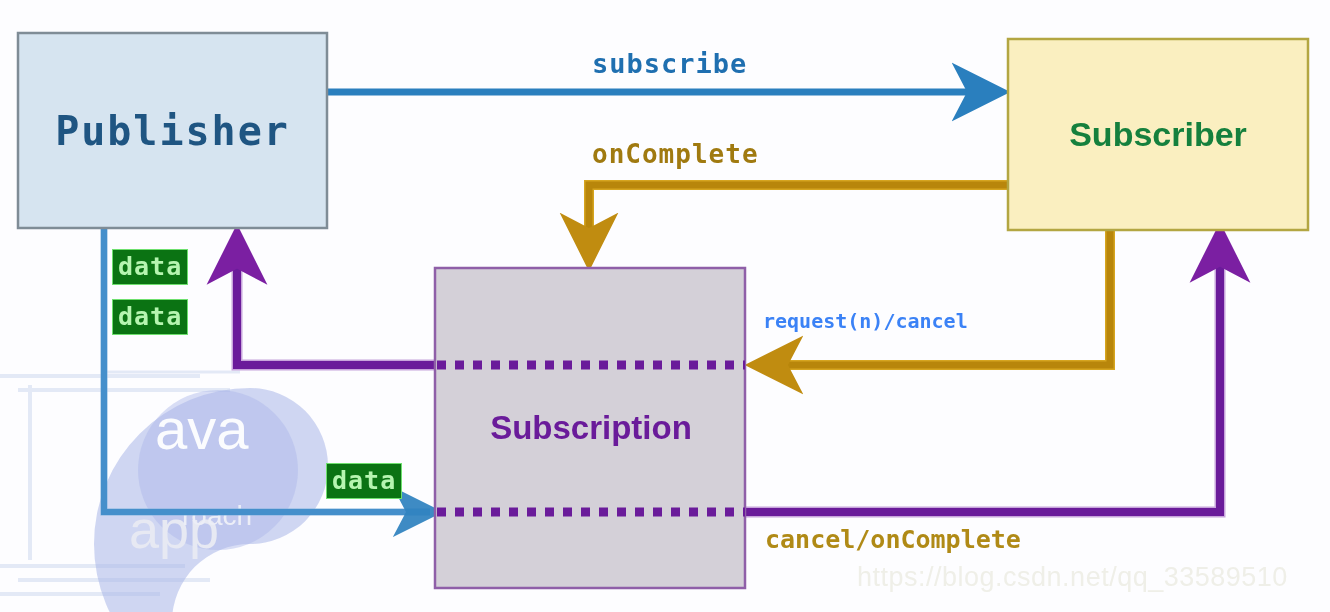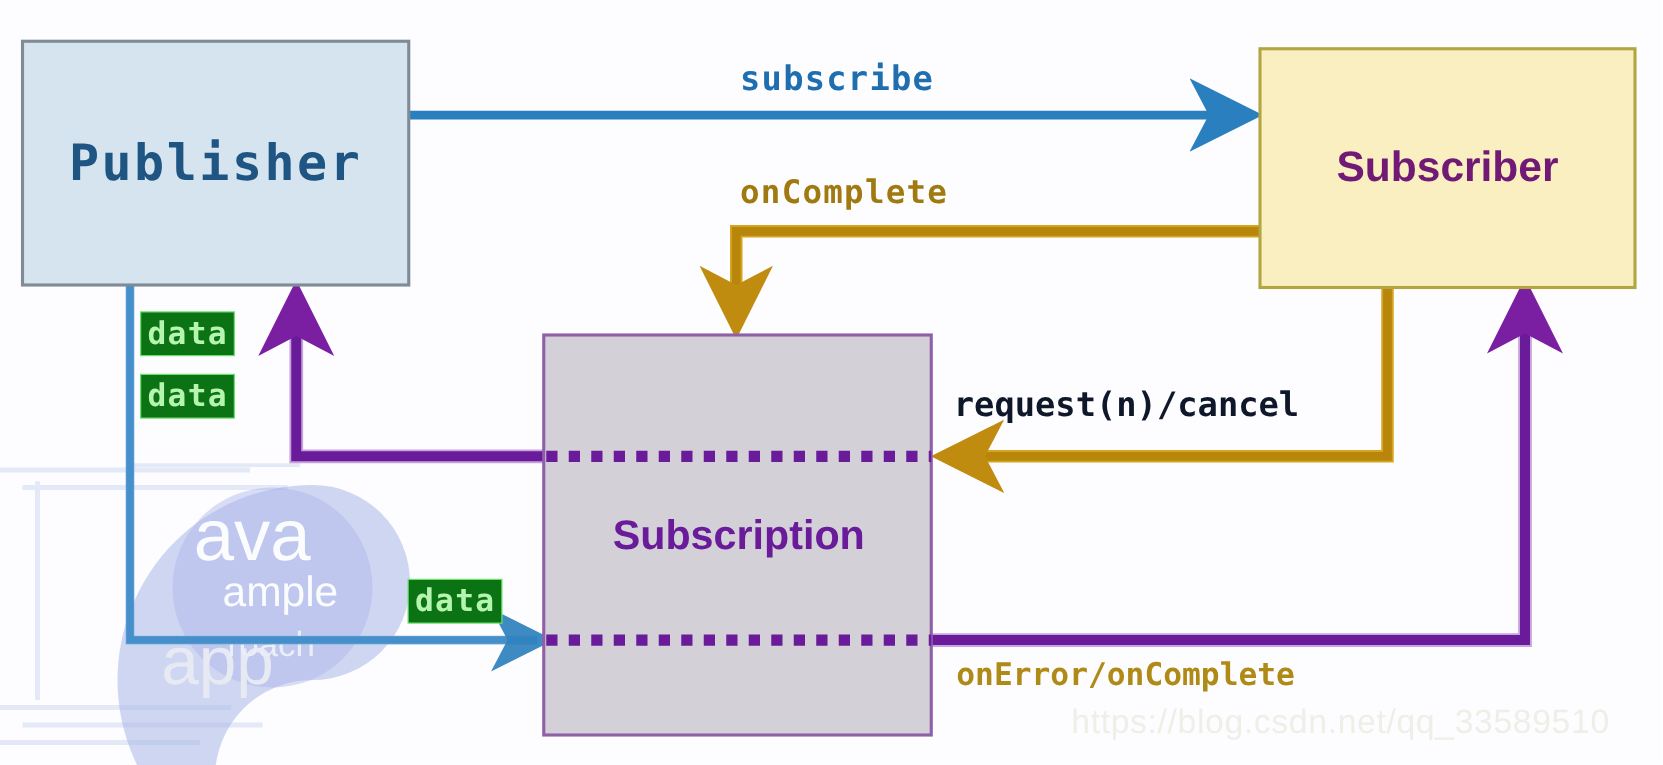--- a/index.html
+++ b/index.html
@@ -8,29 +8,29 @@
   svg.layer{position:absolute;left:0;top:0;width:1330px;height:612px;}
   .boxlabel{position:absolute;display:flex;align-items:center;justify-content:center;
             pointer-events:none;white-space:nowrap;}
   .txt{position:absolute;white-space:nowrap;}
   
   #publisher-label{left:18px;top:33px;width:309px;height:195px;
       font-family:"DejaVu Sans Mono","Liberation Mono",monospace;
       font-size:40px;font-weight:bold;color:#1f5582;letter-spacing:2px;}
   
   #subscriber-label{left:1008px;top:39px;width:300px;height:191px;
-      font-family:"Liberation Sans",sans-serif;font-size:34px;font-weight:bold;color:#701a75;}
+      font-family:"Liberation Sans",sans-serif;font-size:34px;font-weight:bold;color:#15803d;}
   
   #subscription-label{left:435px;top:268px;width:312px;height:320px;
       font-family:"Liberation Sans",sans-serif;font-size:33px;font-weight:bold;color:#6a1b9a;}
   
   .mono{font-family:"DejaVu Sans Mono","Liberation Mono",monospace;font-weight:bold;}
   #label-subscribe{left:592px;top:48px;font-size:27px;color:#1f6fb0;letter-spacing:1px;}
   #label-onsubscribe{left:592px;top:139px;font-size:26px;color:#a07a10;letter-spacing:1px;}
-  #label-request{left:763px;top:309px;font-size:27px;color:#0f172a;letter-spacing:0px;}
+  #label-request{left:763px;top:309px;font-size:20px;color:#3b82f6;letter-spacing:0px;}
   #label-onnext{left:765px;top:462px;font-size:25px;color:#b08a16;letter-spacing:0px;}
   #label-onerror{left:765px;top:525px;font-size:25px;color:#b08a16;letter-spacing:0px;}
   .databadge{position:absolute;background:#0b7313;color:#b6f5b0;
       font-family:"DejaVu Sans Mono","Liberation Mono",monospace;font-weight:bold;
       font-size:25px;line-height:1.0;padding:4px 5px 5px 5px;
       box-shadow:0 0 0 1px #6ee06e;letter-spacing:1px;}
   #data-1{left:113px;top:250px;}
   #data-2{left:113px;top:300px;}
   #data-3{left:327px;top:464px;}
   .inlinedata{background:#0b7313;color:#b6f5b0;padding:1px 3px 2px 3px;
@@ -60,21 +60,20 @@
       <line x1="0" y1="566" x2="185" y2="566" stroke="#cfdaf0" stroke-width="4"></line>
       <line x1="18" y1="580" x2="210" y2="580" stroke="#cfdaf0" stroke-width="4"></line>
       <line x1="0" y1="594" x2="160" y2="594" stroke="#cfdaf0" stroke-width="4"></line>
       <line x1="30" y1="385" x2="30" y2="560" stroke="#cfdaf0" stroke-width="4"></line>
     </g>
     <path d="M250,388 a78,78 0 1,1 0,156 a78,78 0 1,0 0,156 a118,118 0 0,1 0,-312 z" fill="#aab6e8" opacity="0.55"></path>
     <circle cx="218" cy="470" r="80" fill="#aab6e8" opacity="0.45"></circle>
   </svg>
 
   <span class="txt" id="wm-ava">ava</span>
-  <span class="txt" id="wm-ample">ample</span>
   <span class="txt" id="wm-app">app</span>
   <span class="txt" id="wm-roach">roach</span>
 
   <svg class="layer" viewBox="0 0 1330 612">
     <defs>
       <marker id="ah-blue" markerWidth="9" markerHeight="9" refX="6.2" refY="4.5" orient="auto">
         <path d="M0,0.3 L8.4,4.5 L0,8.7 L2.2,4.5 Z" fill="#2a7fbe"></path>
       </marker>
       <marker id="ah-gold" markerWidth="9" markerHeight="9" refX="6.2" refY="4.5" orient="auto">
         <path d="M0,0.3 L8.4,4.5 L0,8.7 L2.2,4.5 Z" fill="#c08c10"></path>
@@ -123,20 +122,20 @@
 
   <div class="boxlabel" id="publisher-label">Publisher</div>
   <div class="boxlabel" id="subscriber-label">Subscriber</div>
   <div class="boxlabel" id="subscription-label">Subscription</div>
 
   <span class="txt mono" id="label-subscribe">subscribe</span>
   <span class="txt mono" id="label-onsubscribe">onComplete</span>
   <span class="txt mono" id="label-request">request(n)/cancel</span>
 
 
-  <span class="txt mono" id="label-onerror">onError/onComplete</span>
+  <span class="txt mono" id="label-onerror">cancel/onComplete</span>
 
   <span class="databadge" id="data-1">data</span>
   <span class="databadge" id="data-2">data</span>
   <span class="databadge" id="data-3">data</span>
 
   <span class="txt" id="wm-url">https://blog.csdn.net/qq_33589510</span>
 </div>
 
 </body></html>

